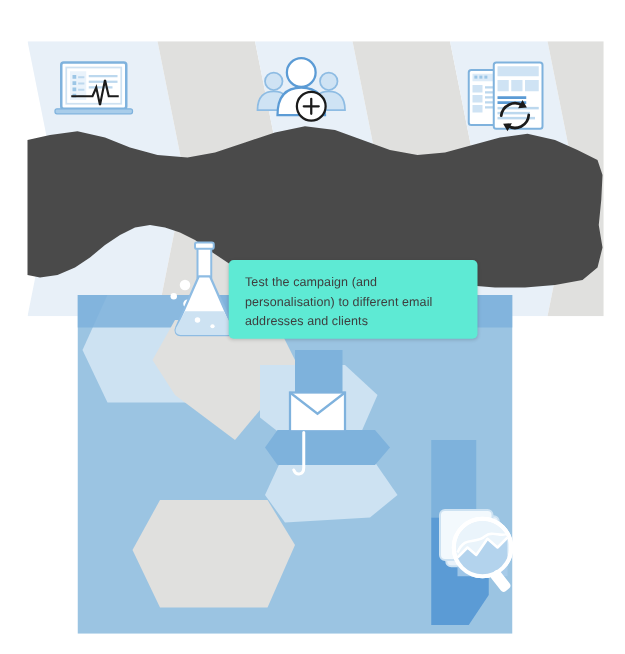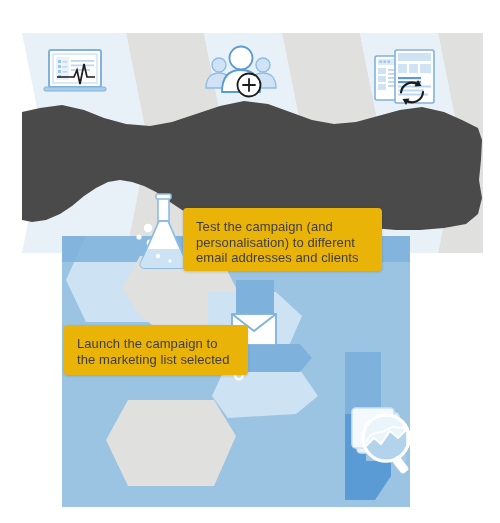--- a/index.html
+++ b/index.html
@@ -6,25 +6,25 @@
   body{width:500px;height:523px;position:relative;overflow:hidden;
        font-family:"Liberation Sans","DejaVu Sans",sans-serif;}
 
   #stage{position:absolute;left:0;top:0;width:500px;height:523px;}
 
   .svg-layer{position:absolute;left:0;top:0;width:500px;height:523px;}
 
   
   .callout{
     position:absolute;
-    background:#eab308;
+    background:#5eead4;
     border-radius:4px;
     box-shadow:0 1px 3px rgba(0,0,0,0.16);
     color:#3e3e3e;
-    font-size:13px;
+    font-size:10px;
     line-height:15.6px;
     letter-spacing:0.08px;
     padding:11px 14px 11px 13px;
     box-sizing:border-box;
     white-space:pre-line;
   }
   #callout-test{ left:183px; top:208px; width:199px; height:63px; }
   #callout-launch{ left:64px; top:325px; width:184px; height:50px; }
   #callout-review{ left:178px; top:428px; width:205px; height:79px; }
 </style>
@@ -212,16 +212,15 @@
       <path d="M366,446 L374,438 L381,444 L390,431 L398,438 L406,430 V461 H366 Z" fill="#a9cdea" opacity="0.85"></path>
       <path d="M366,446 L374,438 L381,444 L390,431 L398,438 L406,430" fill="none" stroke="#ffffff" stroke-width="2" stroke-linejoin="round"></path>
       <circle cx="386" cy="438" r="23" fill="none" stroke="#ffffff" stroke-width="3.2"></circle>
       <rect x="396" y="456" width="9" height="18" rx="3" fill="#ffffff" transform="rotate(-38 400 465)"></rect>
     </g>
 
   </svg>
 
   <div class="callout" id="callout-test">Test the campaign (and personalisation) to different email addresses and clients</div>
 
-  <div class="callout" id="callout-launch">Launch the campaign to the marketing list selected</div>
 
 
 </div>
 
 </body></html>

